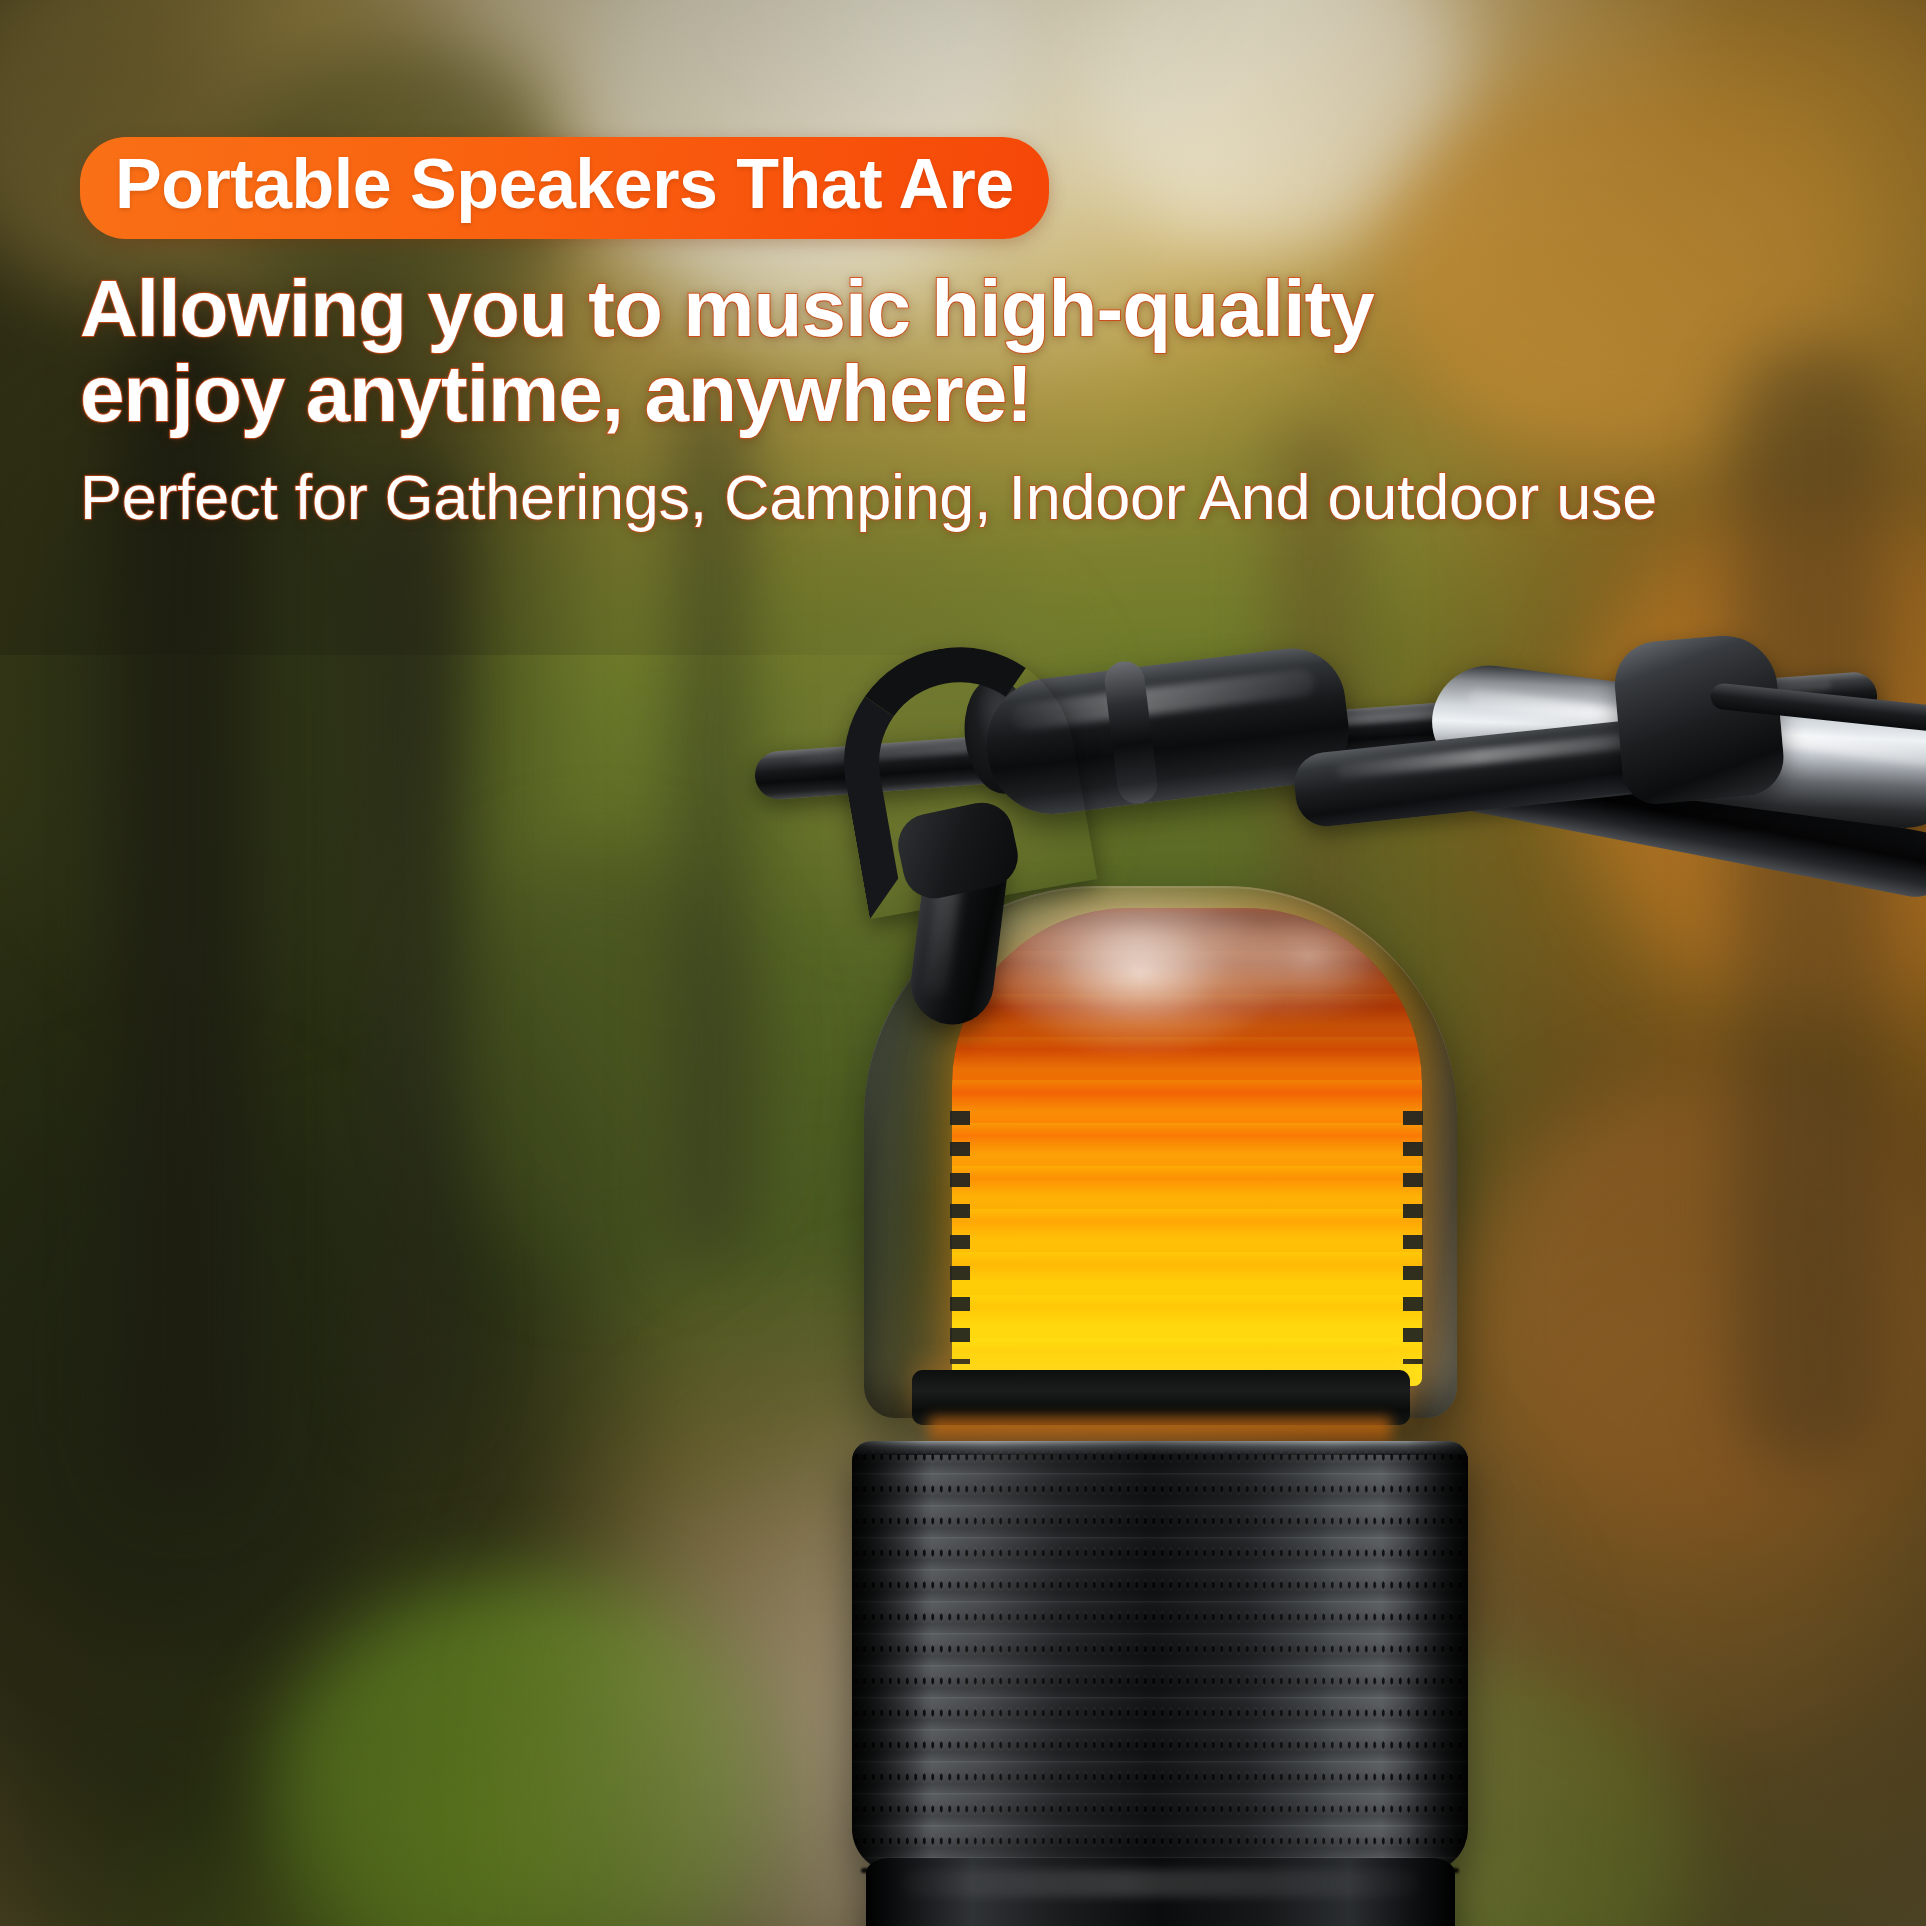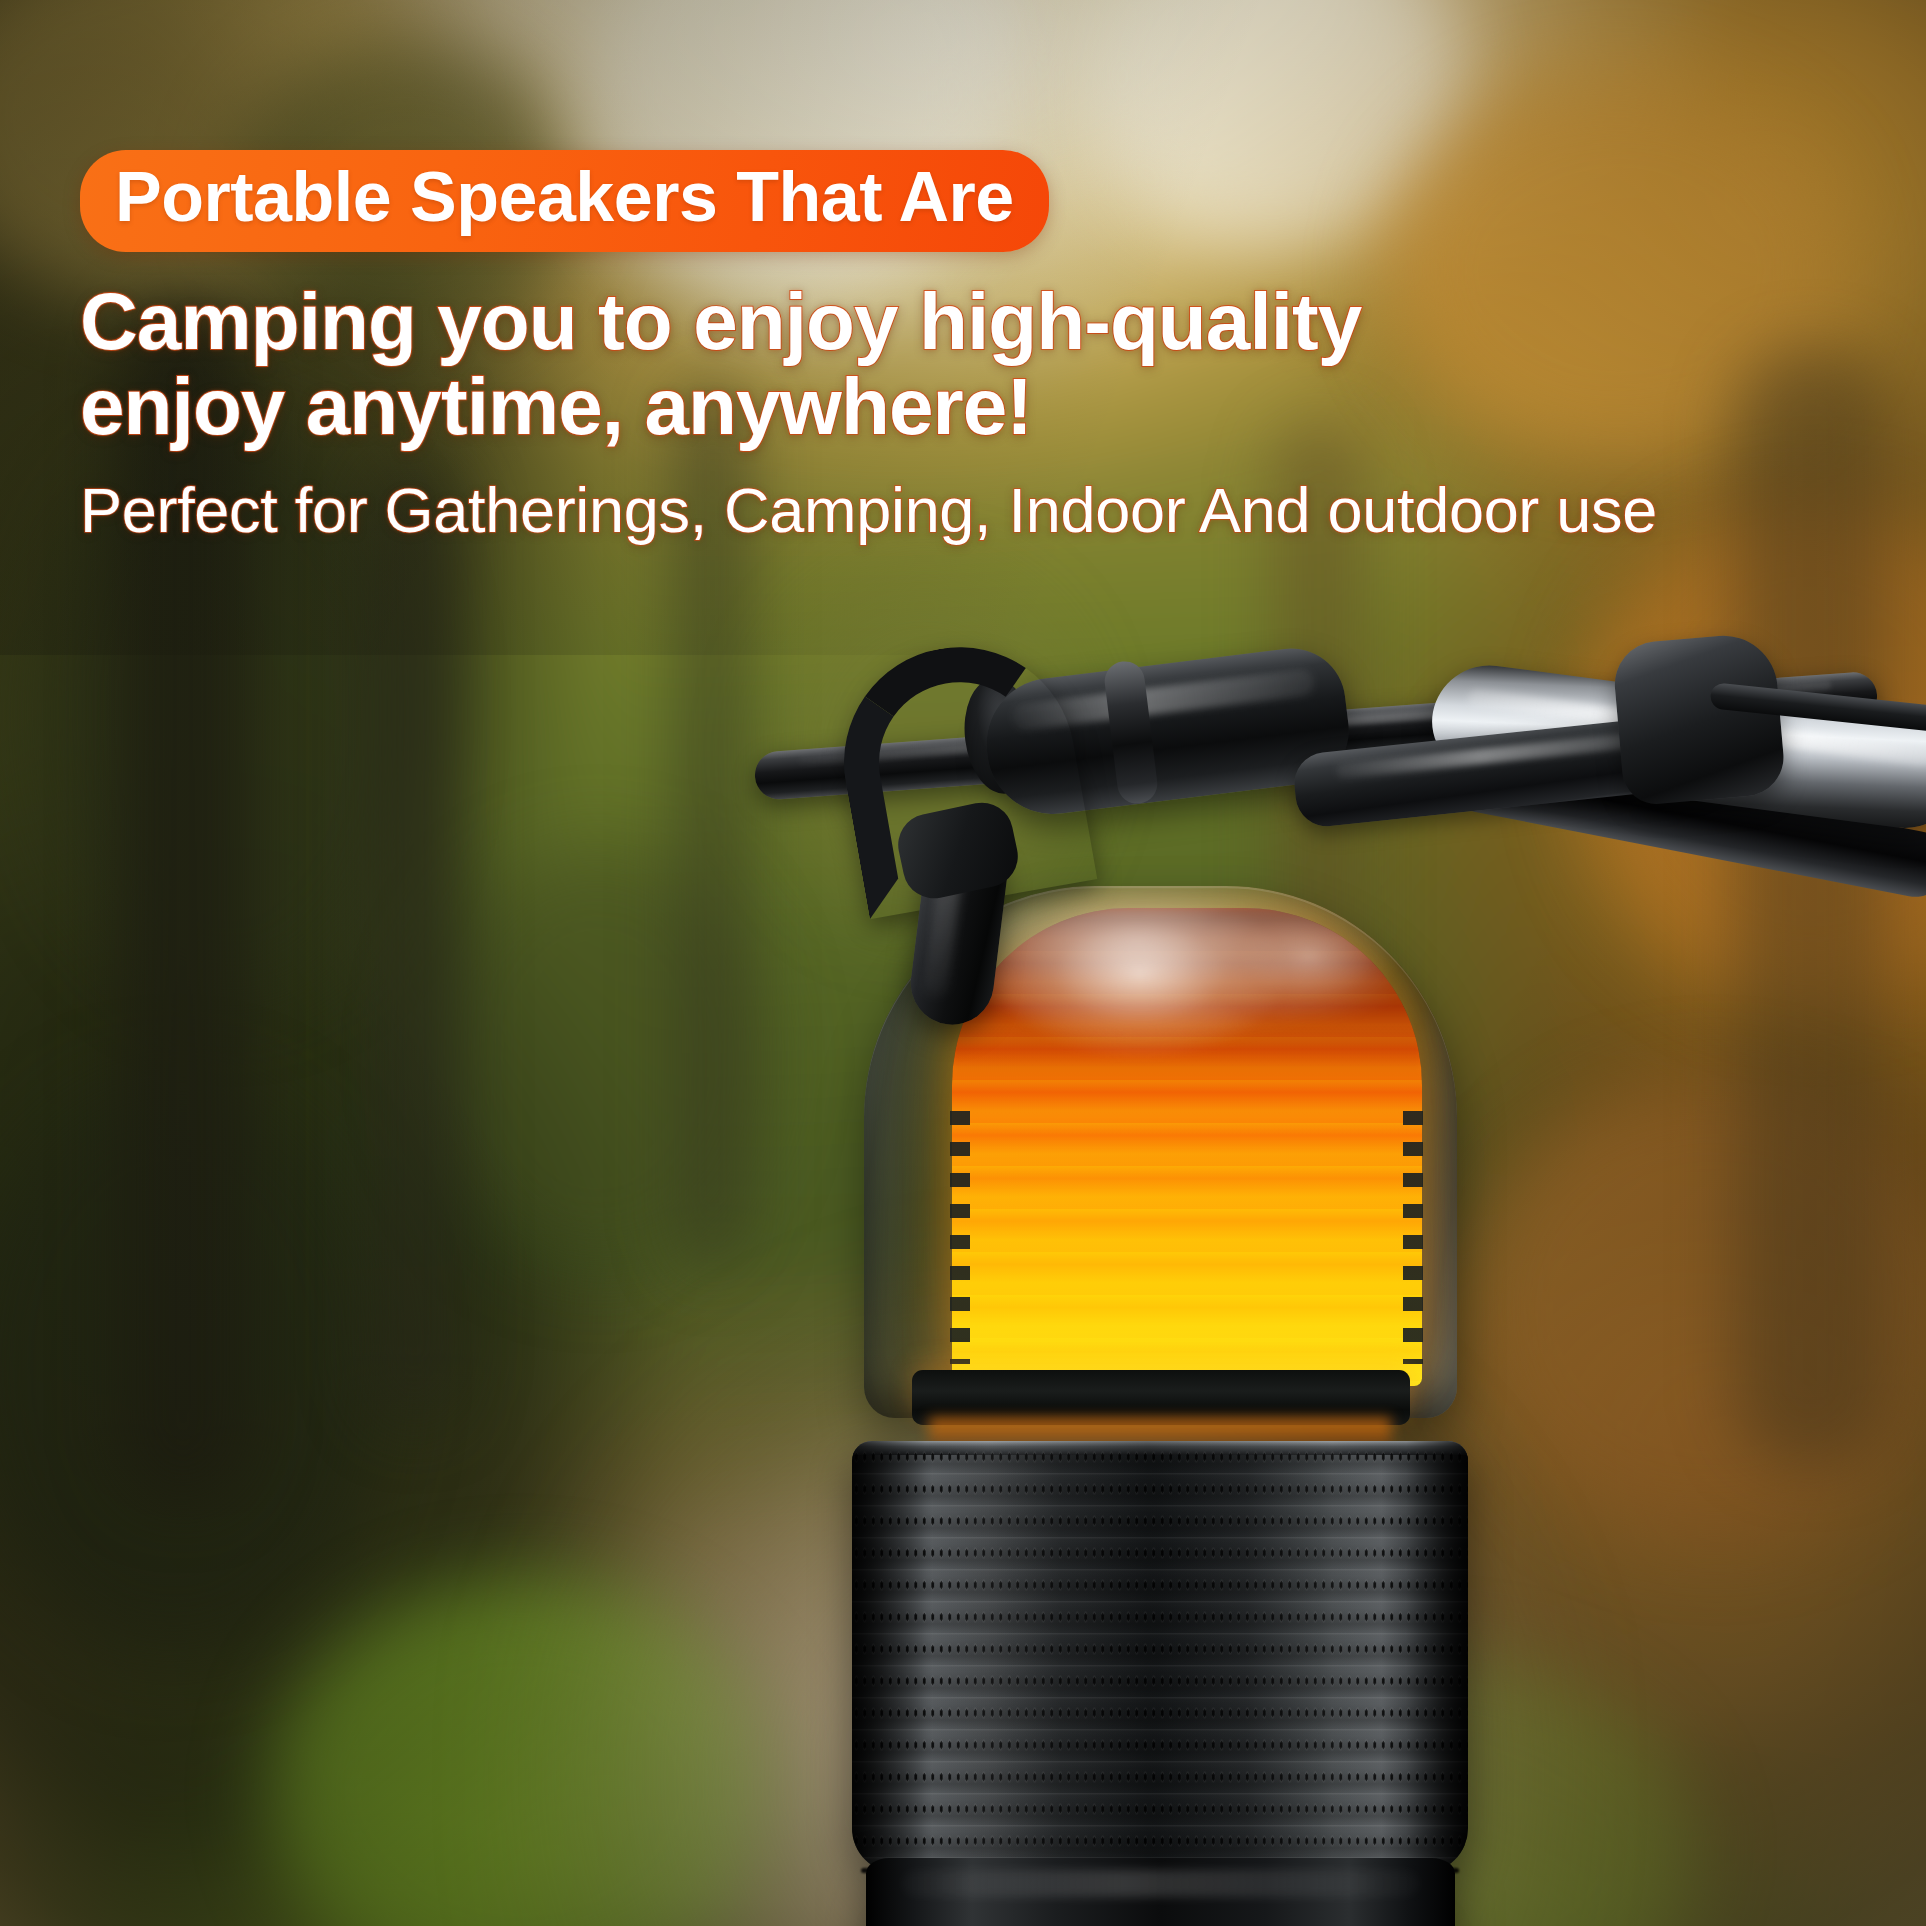--- a/index.html
+++ b/index.html
@@ -94,21 +94,20 @@
     top: 137px;
     width: 1772px;
     z-index: 30;
   }
   .badge {
     display: inline-block;
     padding: 12.3px 35px 20px 35px;
     border-radius: 46px;
     background: linear-gradient(100deg, #F97016 0%, #F96410 38%, #F8550C 70%, #F54708 100%);
     box-shadow: 0 4.6px 17px rgba(120,40,0,0.30);
-    margin-top: 13px;
   }
   .badge-text {
     display: block;
     font-size: 70px;
     line-height: 1.0;
     font-weight: 700;
     color: #FFFFFF;
     letter-spacing: -0.5px;
     white-space: nowrap;
     text-shadow: 0 1.5px 4.6px rgba(140,48,0,0.28);
@@ -682,21 +681,21 @@
 
   <div class="strap-tail"></div>
 
   <div class="copy">
 
     <div class="badge">
       <span class="badge-text">Portable Speakers That Are</span>
     </div>
 
     <div class="headline">
-      <span class="hl-line">Camping you to enjoy high-quality</span>
+      <span class="hl-line">Allowing you to music high-quality</span>
       <span class="hl-line">enjoy anytime, anywhere!</span>
     </div>
 
     <div class="subheadline">Perfect for Gatherings, Camping, Indoor And outdoor use</div>
   </div>
 
 </div>
 
 
 </body></html>

